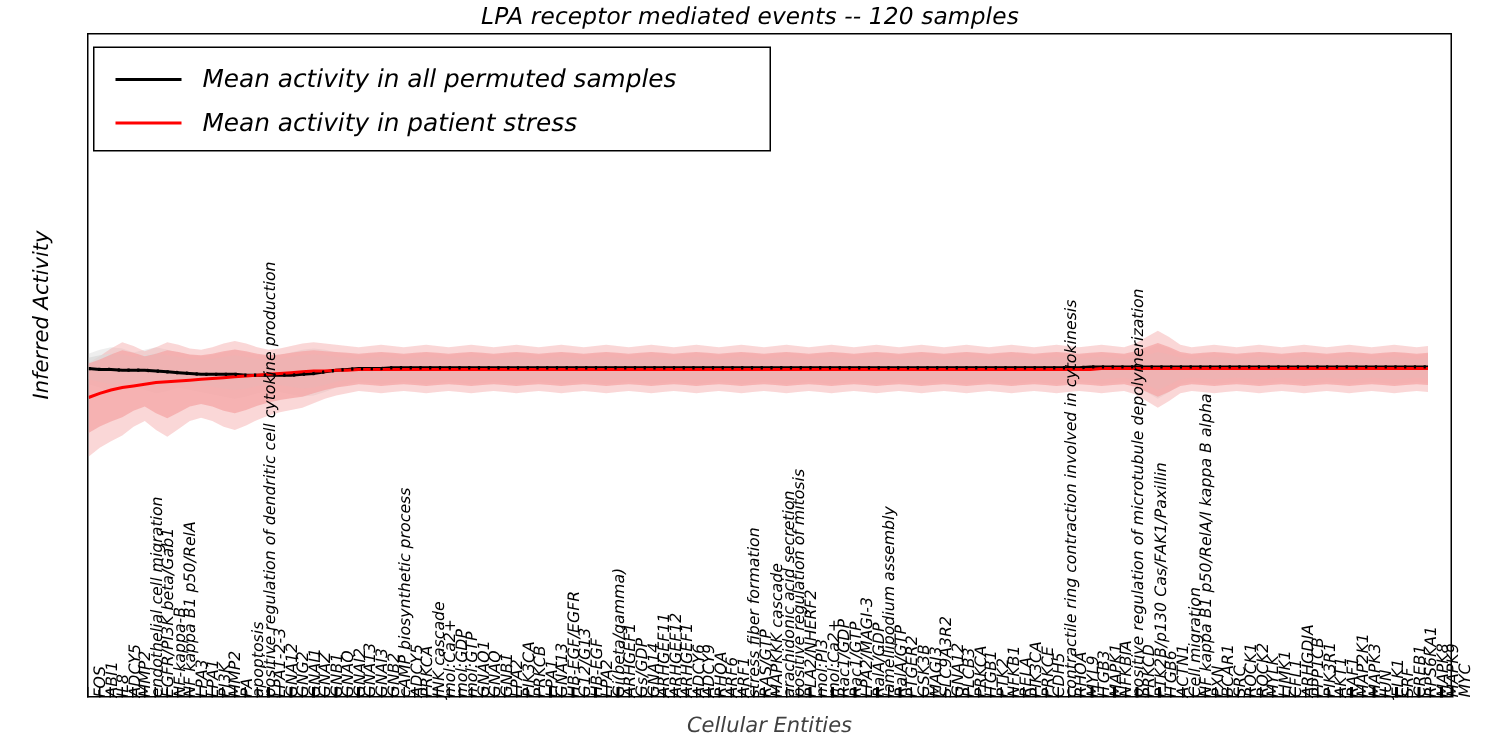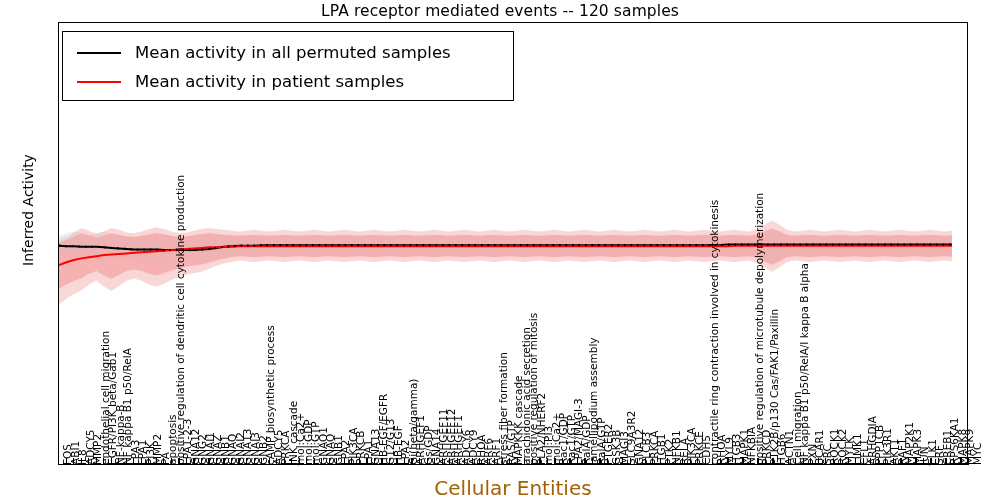--- a/index.html
+++ b/index.html
@@ -1,30 +1,30 @@
 <!DOCTYPE html>
 <html><head>
 <meta charset="utf-8">
 <style>
   html,body{margin:0;padding:0;}
   body{width:1000px;height:500px;background:#ffffff;font-family:"DejaVu Sans",sans-serif;overflow:hidden;}
-  #root{position:relative;width:1000px;height:436px;}
+  #root{position:relative;width:1000px;height:436px;font-style:italic;}
 
   .chart-title{
     position:absolute;left:0;top:2px;width:1000px;text-align:center;
     font-size:15.5px;color:#000;letter-spacing:0.1px;
   }
 
   .ylabel{
     position:absolute;left:-92px;top:202px;width:240px;text-align:center;
     font-size:14px;color:#000;transform:rotate(-90deg);transform-origin:center center;
   }
   .xlabel{
     position:absolute;left:58px;top:476px;width:910px;text-align:center;
-    font-size:20px;color:#a16207;
+    font-size:14px;color:#404040;
   }
 
   .plot-frame{
     position:absolute;left:58px;top:22px;width:910px;height:443px;
     border:1.6px solid #000;box-sizing:border-box;background:#fff;overflow:hidden;
   }
   .plot-inner{position:absolute;inset:0;}
   .plot-svg{position:absolute;left:0;top:0;width:100%;height:100%;}
   .ytick-wrap{position:absolute;left:0;top:0;width:1000px;height:500px;pointer-events:none;}
   .ytick-mark{position:absolute;left:48px;width:10px;height:1.6px;background:#000;}
@@ -338,17 +338,17 @@
       <div class="xtick-label" style="left: 914px;">MYC</div>
     </div>
 
   <div class="legend-box">
     <div class="legend-row">
       <span class="legend-swatch"></span>
       <span class="legend-text">Mean activity in all permuted samples</span>
     </div>
     <div class="legend-row">
       <span class="legend-swatch red"></span>
-      <span class="legend-text">Mean activity in patient samples</span>
+      <span class="legend-text">Mean activity in patient stress</span>
     </div>
   </div>
 
 </div>
 
 </body></html>

